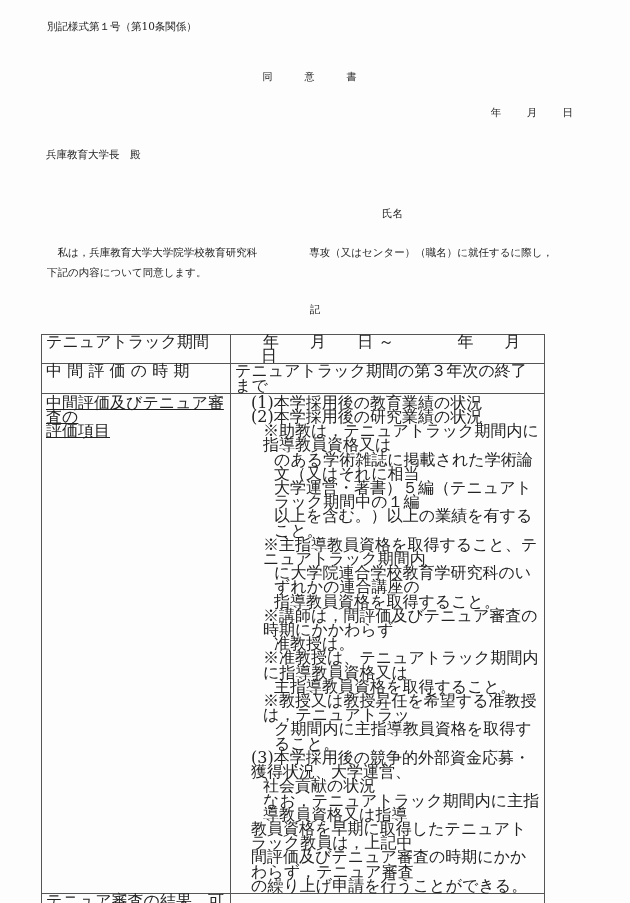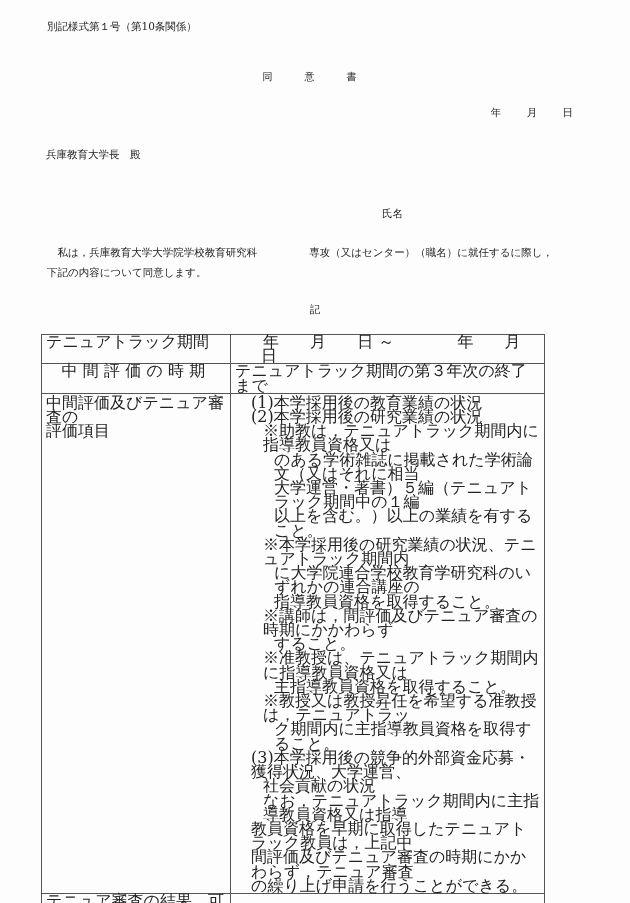--- a/index.html
+++ b/index.html
@@ -19,21 +19,21 @@
   #body-line1 .gap { display:inline-block; width:52px; }
   #body-line2 { left:47px; top:266px; }
   #ki { left:0; width:630px; top:303px; text-align:center; }
 
   table#terms {
     position:absolute; left:41px; top:334px; width:504px;
     border-collapse:collapse; font-size:16px; line-height:14.2px;
   }
   #terms td { border:1px solid #555; vertical-align:top; padding:0 4px 0 4px; }
   #terms td.lab { width:180px; }
-  .spaced { letter-spacing:5.2px;text-align:center; }
+  .spaced { letter-spacing:5.2px; }
   .date-range span { display:inline-block; }
   .ind1 { padding-left:12px; }
   .ind2 { padding-left:23px; }
   .center { text-align:center; }
 </style>
 </head>
 <body>
 
 <div class="abs" id="form-number">別記様式第１号（第10条関係）</div>
 <div class="abs" id="doc-title">同　意　書</div>
@@ -61,36 +61,36 @@
       <span style="margin-left:58px">年</span>
       <span style="margin-left:26px">月</span>
       <span style="margin-left:26px">日</span>
     </td>
   </tr>
   <tr style="height:15px;">
     <td class="lab spaced">中間評価の時期</td>
     <td>テニュアトラック期間の第３年次の終了まで</td>
   </tr>
   <tr style="height:320px;">
-    <td class="lab" style="padding-top:2px;">
+    <td class="lab" style="padding-top:2px;text-decoration:underline;">
       <div>中間評価及びテニュア審査の</div>
       <div>評価項目</div>
     </td>
     <td style="padding-top:2px;padding-left:20px;" id="eval-items">
           <div>(1)本学採用後の教育業績の状況</div>
           <div>(2)本学採用後の研究業績の状況</div>
           <div class="ind1">※助教は，テニュアトラック期間内に指導教員資格又は</div>
           <div class="ind2">のある学術雑誌に掲載された学術論文（又はそれに相当</div>
           <div class="ind2">大学運営・著書）５編（テニュアトラック期間中の１編</div>
           <div class="ind2">以上を含む。）以上の業績を有すること。</div>
-          <div class="ind1">※本学採用後の研究業績の状況、テニュアトラック期間内</div>
+          <div class="ind1">※主指導教員資格を取得すること、テニュアトラック期間内</div>
           <div class="ind2">に大学院連合学校教育学研究科のいずれかの連合講座の</div>
           <div class="ind2">指導教員資格を取得すること。</div>
           <div class="ind1">※講師は，間評価及びテニュア審査の時期にかかわらず</div>
-          <div class="ind2">すること。</div>
+          <div class="ind2">准教授は。</div>
           <div class="ind1">※准教授は、テニュアトラック期間内に指導教員資格又は</div>
           <div class="ind2">主指導教員資格を取得すること。</div>
           <div class="ind1">※教授又は教授昇任を希望する准教授は，テニュアトラッ</div>
           <div class="ind2">ク期間内に主指導教員資格を取得すること。</div>
           <div>(3)本学採用後の競争的外部資金応募・獲得状況、大学運営、</div>
           <div class="ind1">社会貢献の状況</div>
           <div class="ind1">なお，テニュアトラック期間内に主指導教員資格又は指導</div>
           <div>教員資格を早期に取得したテニュアトラック教員は，上記中</div>
           <div>間評価及びテニュア審査の時期にかかわらず，テニュア審査</div>
           <div>の繰り上げ申請を行うことができる。</div>

